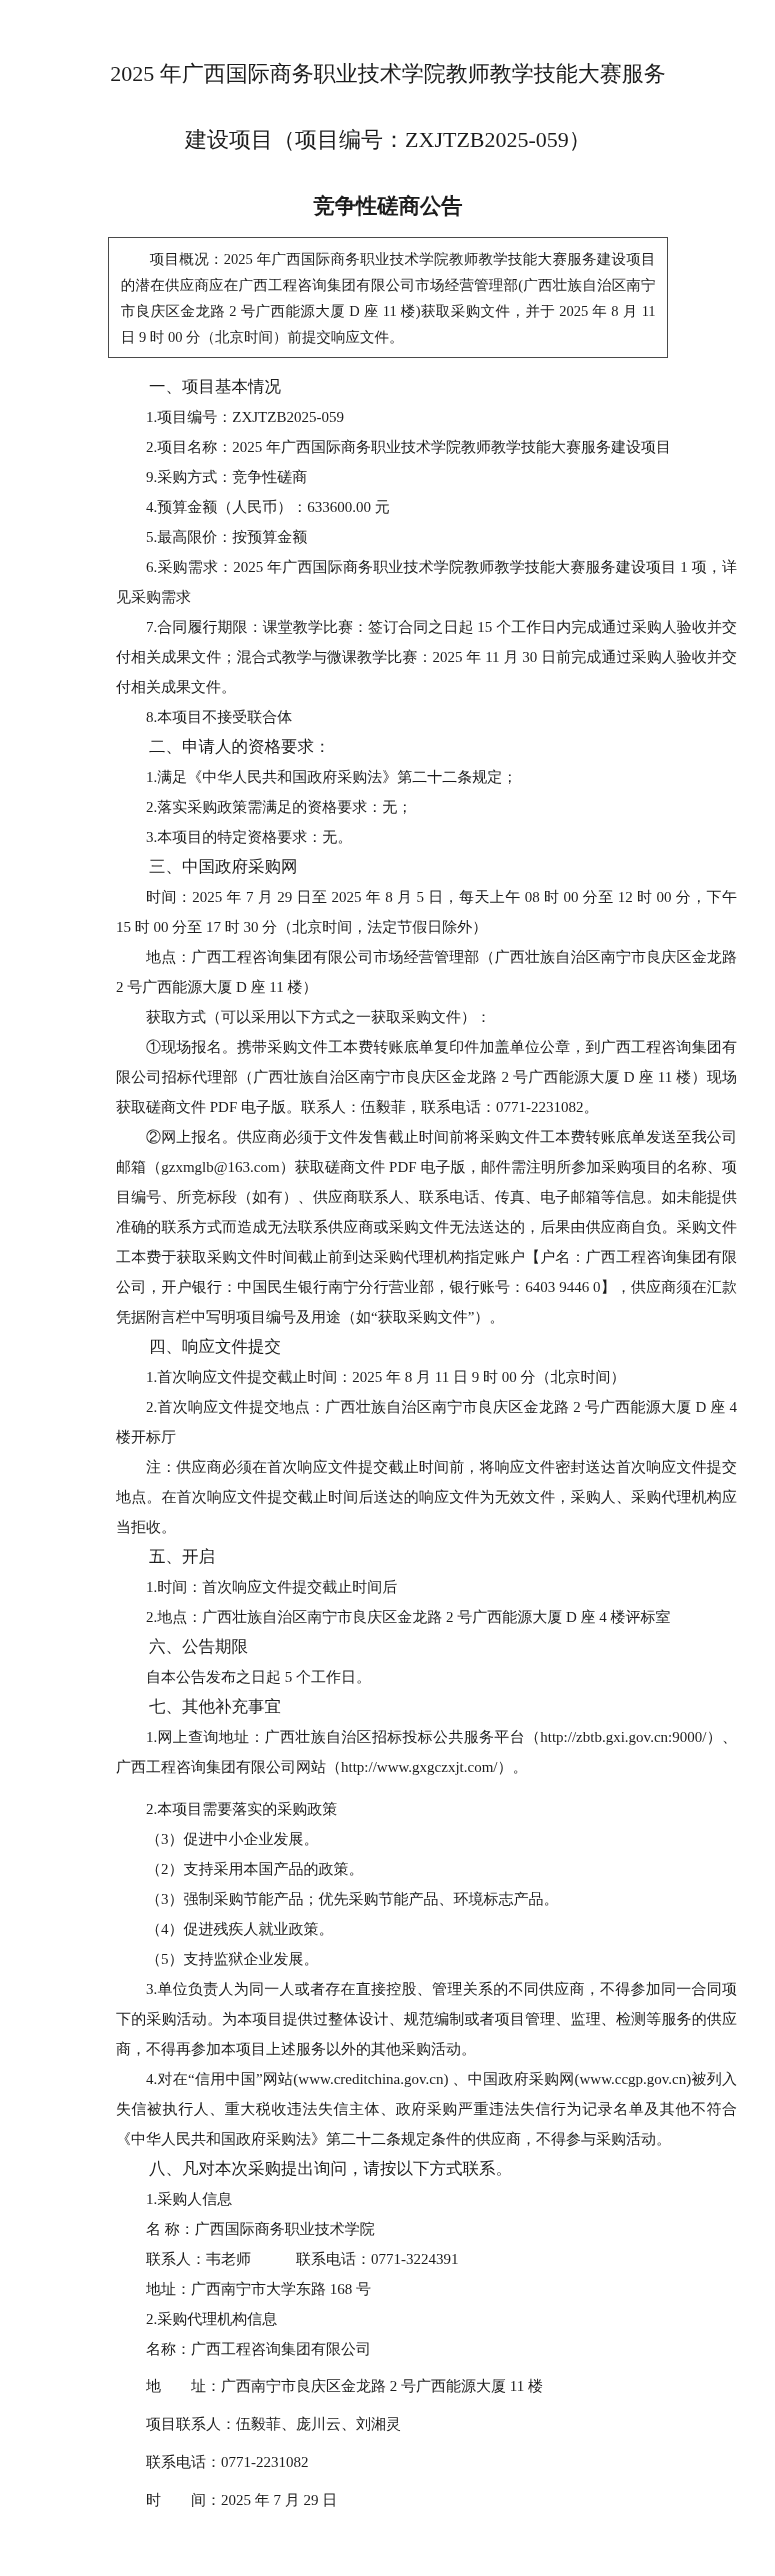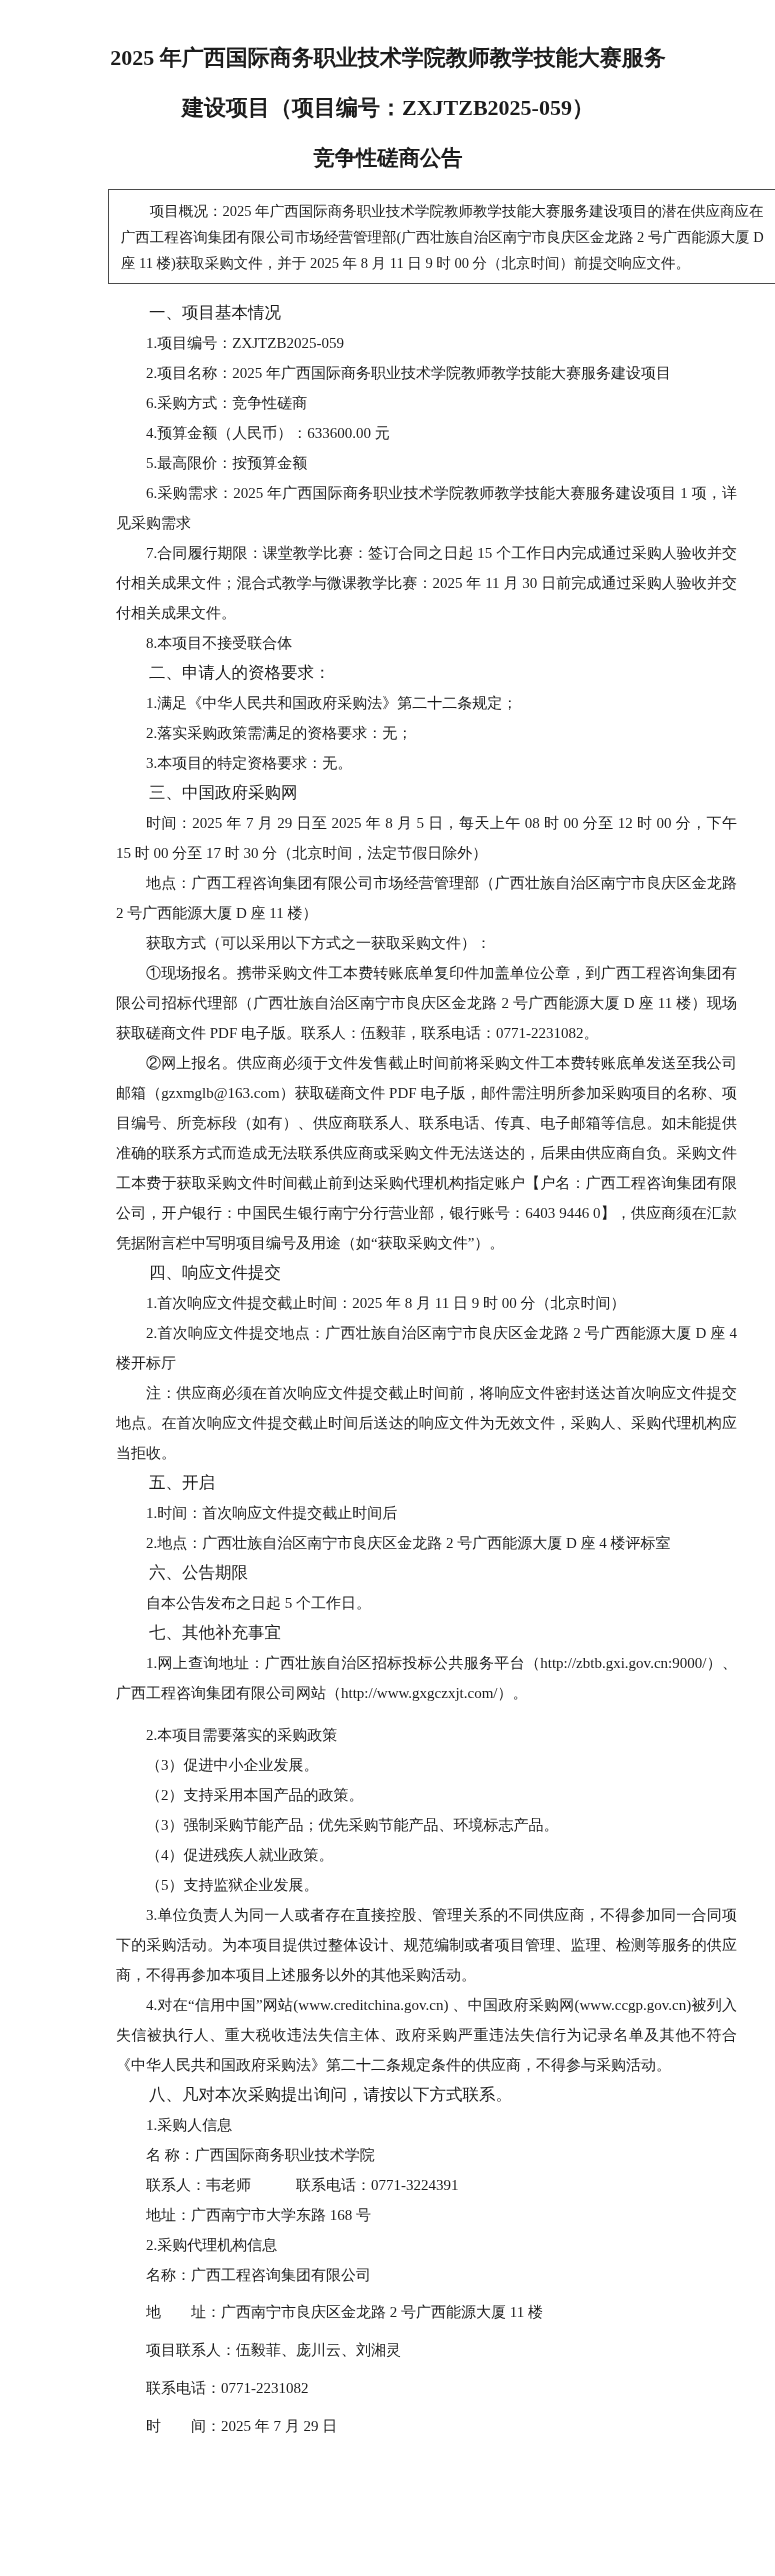--- a/index.html
+++ b/index.html
@@ -7,26 +7,26 @@
     position:relative;
     width:776px; height:2576px;
     box-sizing:border-box;
     background:#ffffff;
     color:#1c1c1c;
     font-family:"Liberation Serif","DejaVu Serif",serif;
     padding:33px 39px 0 116px;
     overflow:hidden;
   }
   .title-block { margin-left:-116px; margin-right:-39px; text-align:center; }
-  .doc-title { margin:0; font-size:22px; font-weight:bold; line-height:50px; }
+  .doc-title { margin:16px; font-size:22px; font-weight:normal; line-height:50px; }
   .doc-subtitle { margin:0; font-size:21.3px; font-weight:bold; line-height:50px; }
   .overview-box {
     box-sizing:border-box;
     margin:5.8px 0 13.6px -7.8px;
-    width:668px;
+    width:560px;
     border:1px solid #4a4a4a;
     padding:7.8px 11.6px;
     font-size:14.5px;
     line-height:26px;
   }
   .overview-box p { margin:0; text-indent:2em; text-align:justify; }
   .doc-body { font-size:15px; line-height:30px; }
   .doc-body p { margin:0; }
   .heading { font-weight:normal; font-size:16.5px; text-indent:2em; }
   .para { text-indent:2em; text-align:justify; }
@@ -46,21 +46,21 @@
 
   <div class="overview-box">
     <p>项目概况：2025 年广西国际商务职业技术学院教师教学技能大赛服务建设项目的潜在供应商应在广西工程咨询集团有限公司市场经营管理部(广西壮族自治区南宁市良庆区金龙路 2 号广西能源大厦 D 座 11 楼)获取采购文件，并于 2025 年 8 月 11 日 9 时 00 分（北京时间）前提交响应文件。</p>
   </div>
 
   <div class="doc-body">
       <div>
         <p class="heading">一、项目基本情况</p>
         <p class="para">1.项目编号：ZXJTZB2025-059</p>
         <p class="para">2.项目名称：2025 年广西国际商务职业技术学院教师教学技能大赛服务建设项目</p>
-        <p class="para">6.采购方式：竞争性磋商</p>
+        <p class="para">9.采购方式：竞争性磋商</p>
         <p class="para">4.预算金额（人民币）：633600.00 元</p>
         <p class="para">5.最高限价：按预算金额</p>
         <p class="para">6.采购需求：2025 年广西国际商务职业技术学院教师教学技能大赛服务建设项目 1 项，详见采购需求</p>
         <p class="para">7.合同履行期限：课堂教学比赛：签订合同之日起 15 个工作日内完成通过采购人验收并交付相关成果文件；混合式教学与微课教学比赛：2025 年 11 月 30 日前完成通过采购人验收并交付相关成果文件。</p>
         <p class="para">8.本项目不接受联合体</p>
       </div>
       <div>
         <p class="heading">二、申请人的资格要求：</p>
         <p class="para">1.满足《中华人民共和国政府采购法》第二十二条规定；</p>
         <p class="para">2.落实采购政策需满足的资格要求：无；</p>

